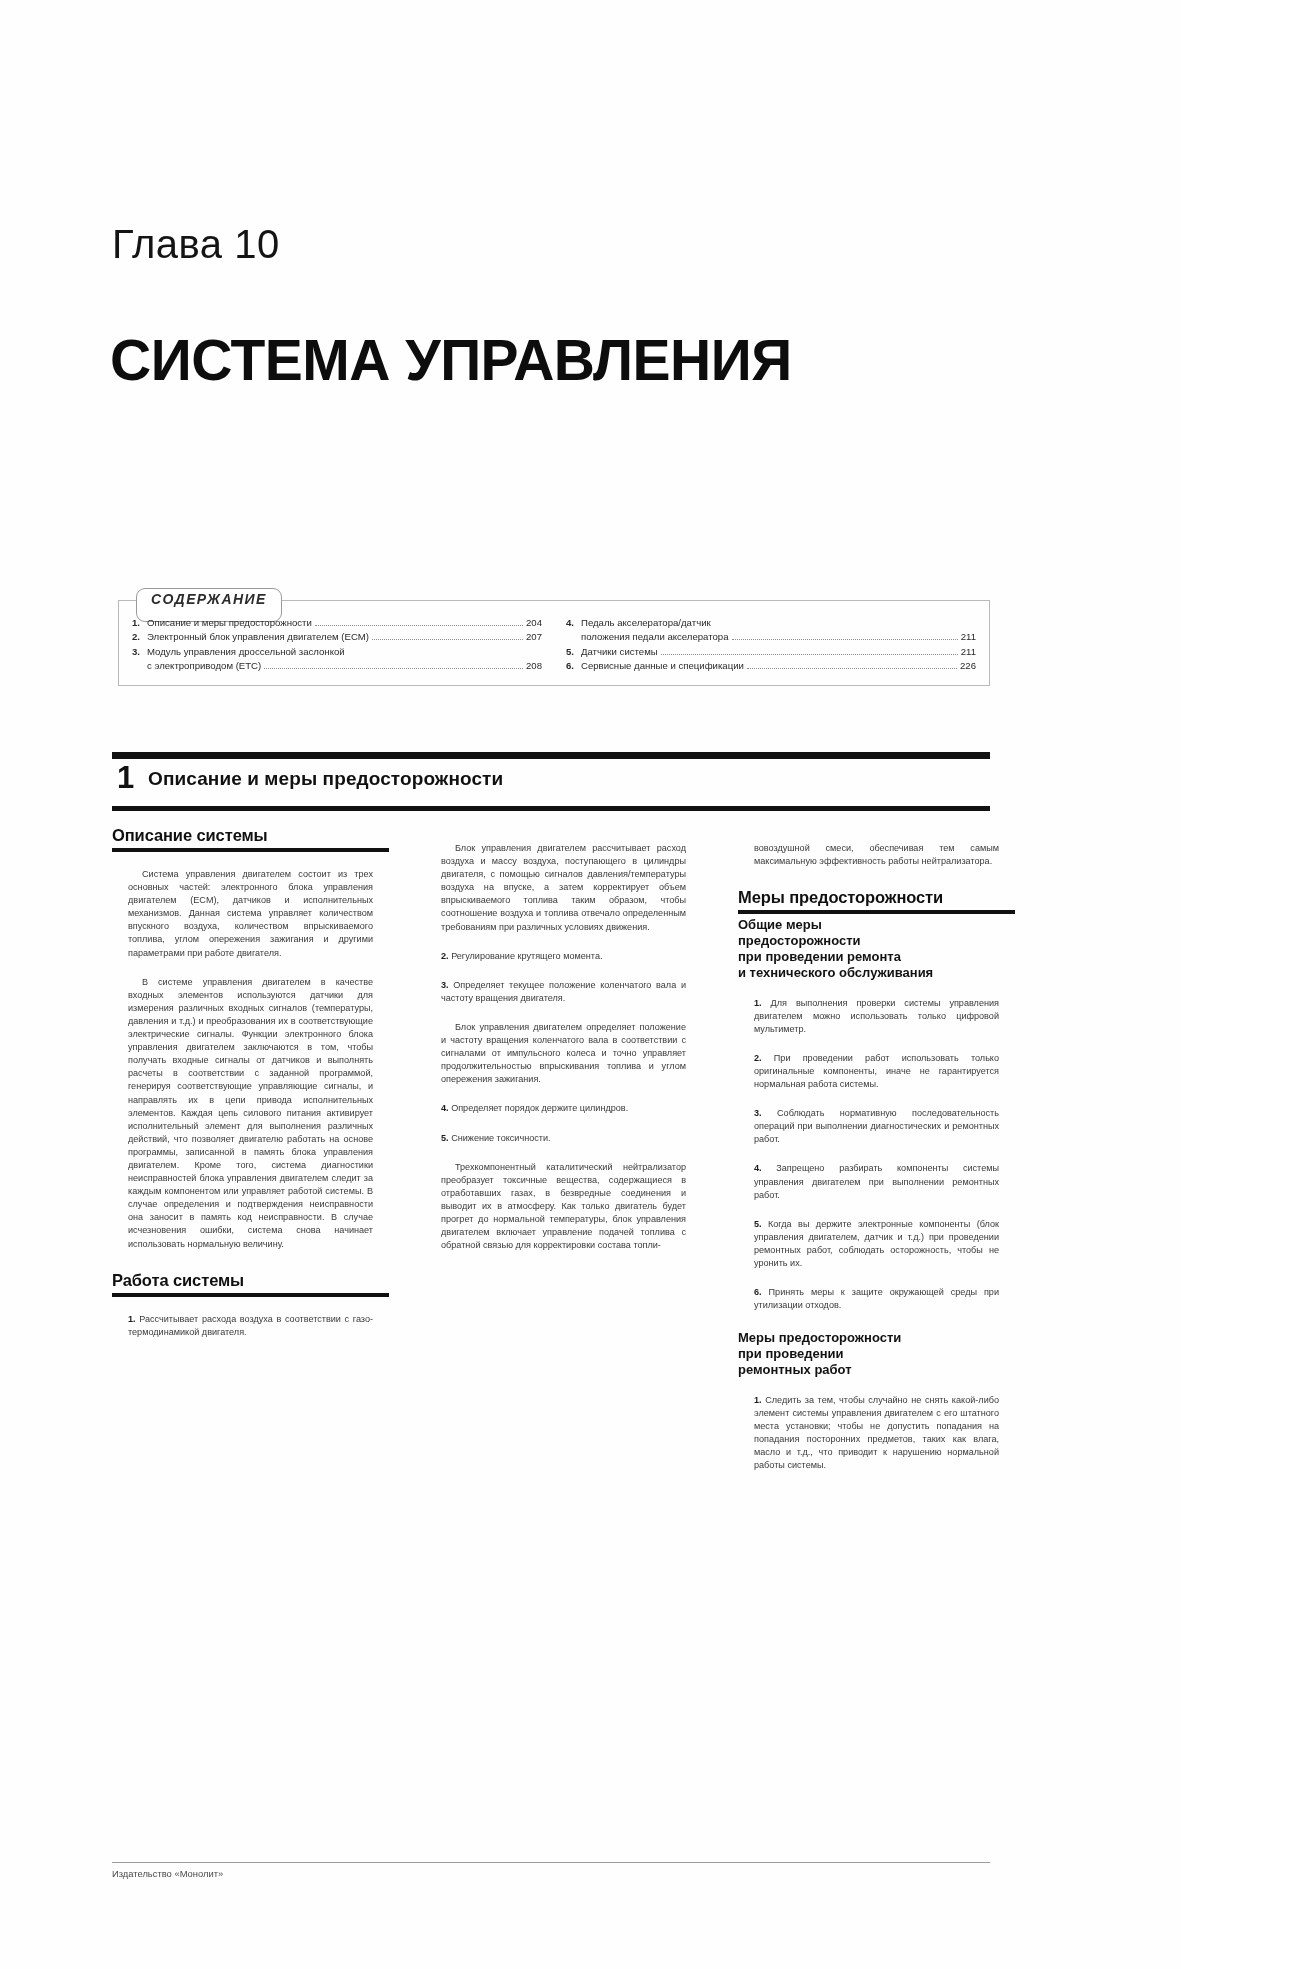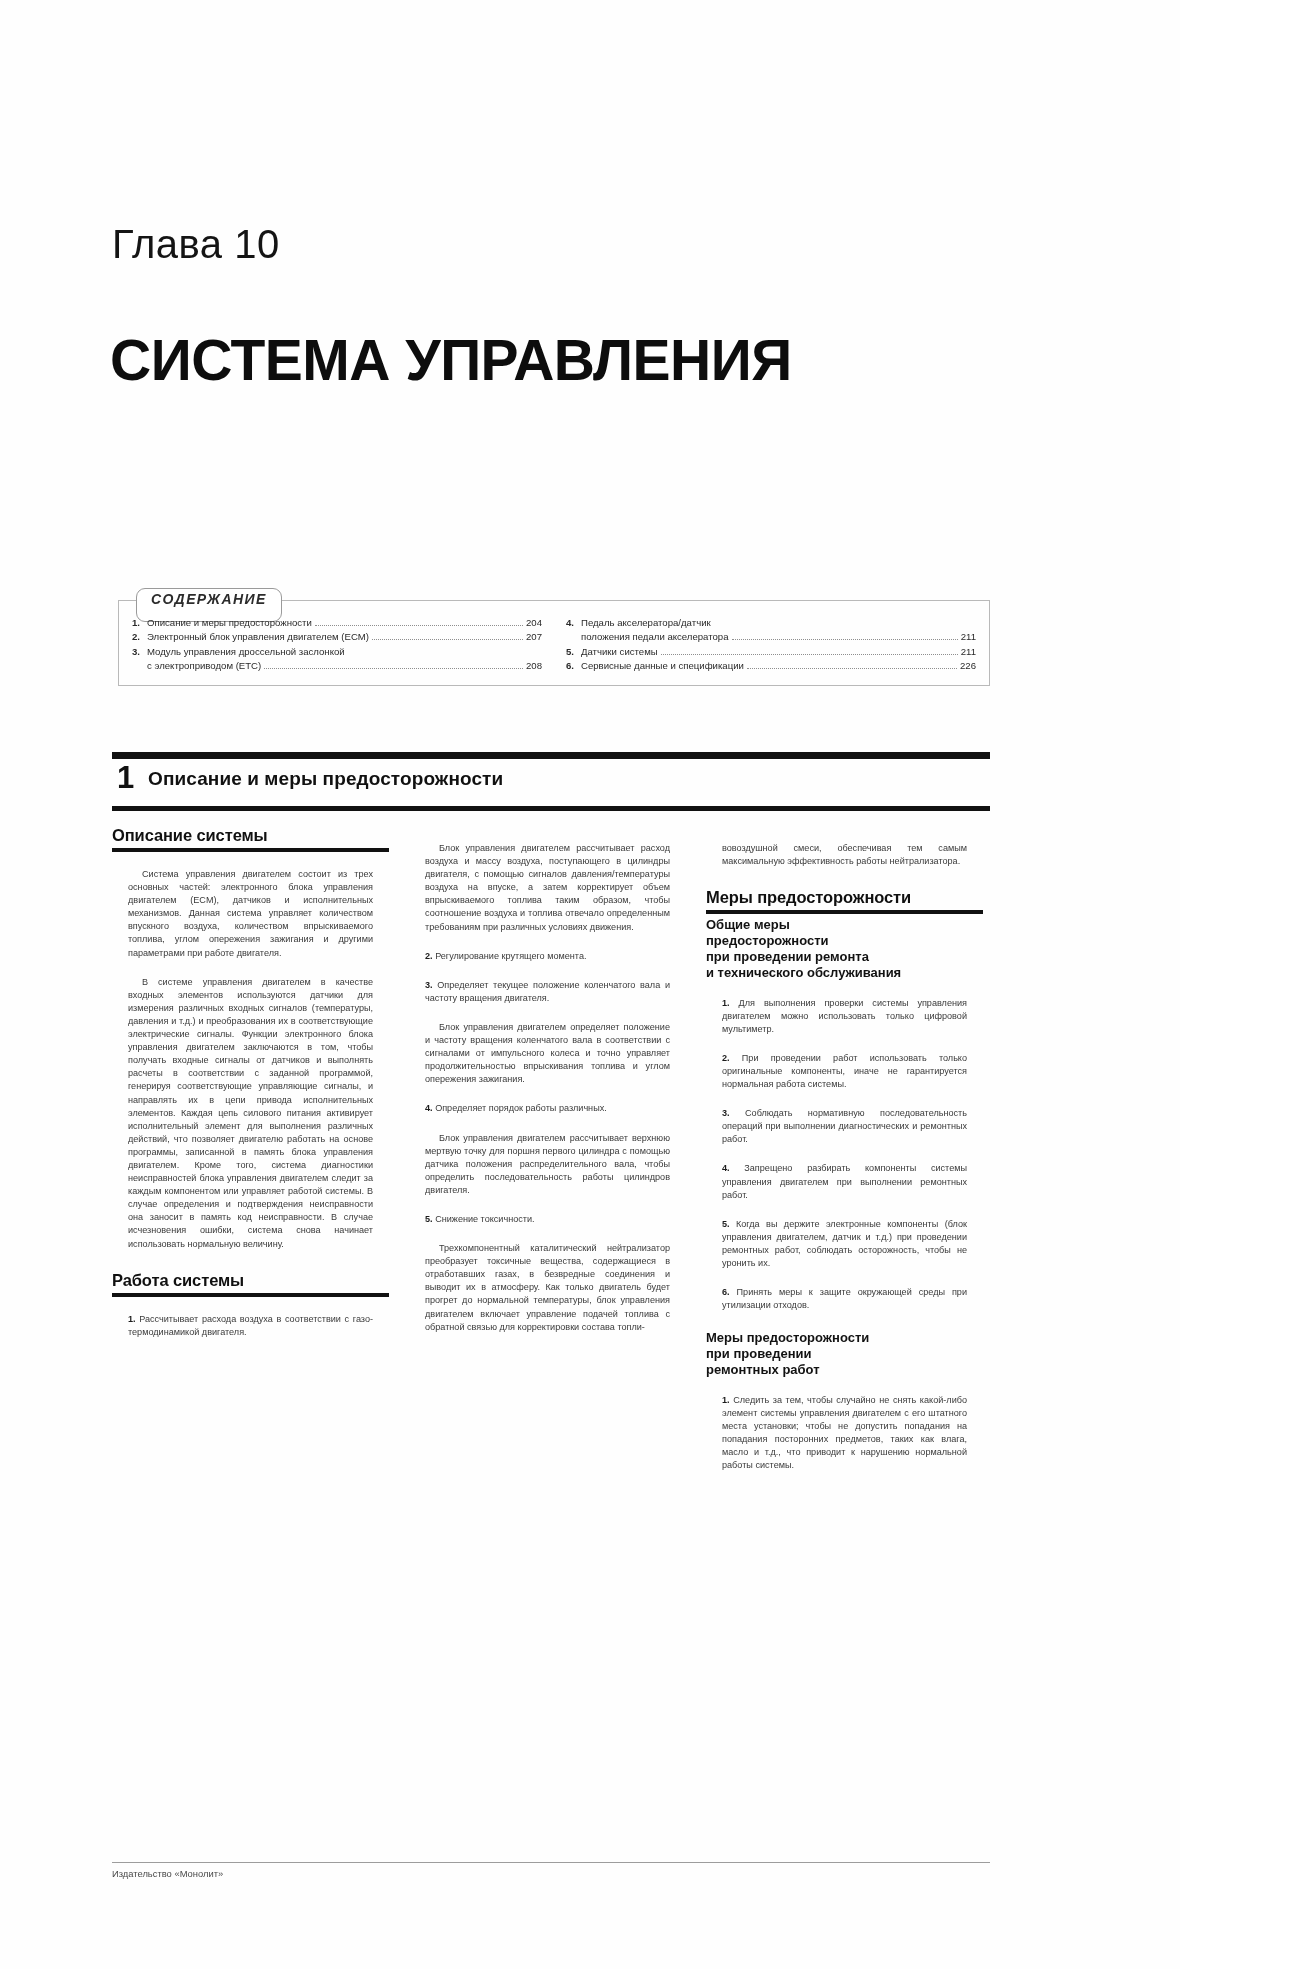--- a/index.html
+++ b/index.html
@@ -146,21 +146,21 @@
   }
 
   
   .columns {
     position: absolute;
     left: 112px;
     top: 826px;
     width: 878px;
     height: 1010px;
     display: flex;
-    gap: 20px;
+    gap: 36px;
   }
   .col {
     width: 277px;
     flex: 0 0 277px;
     position: relative;
   }
   h3.head {
     margin: 0 0 3px 0;
     font-size: 16.5px;
     font-weight: 700;
@@ -288,22 +288,21 @@
       <p class="body ind">В системе управления двигателем в качестве входных элементов используются датчики для измерения различных входных сигналов (температуры, давления и т.д.) и преобразования их в соответствующие электрические сигналы. Функции электронного блока управления двигателем заключаются в том, чтобы получать входные сигналы от датчиков и выполнять расчеты в соответствии с заданной программой, генерируя соответствующие управляющие сигналы, и направлять их в цепи привода исполнительных элементов. Каждая цепь силового питания активирует исполнительный элемент для выполнения различных действий, что позволяет двигателю работать на основе программы, записанной в память блока управления двигателем. Кроме того, система диагностики неисправностей блока управления двигателем следит за каждым компонентом или управляет работой системы. В случае определения и подтверждения неисправности она заносит в память код неисправности. В случае исчезновения ошибки, система снова начинает использовать нормальную величину.</p>
       <h3 class="head spaced">Работа системы</h3>
       <p class="body num"><b>1.</b> <span>Рассчитывает расхода воздуха в соответствии с газо-термодинамикой двигателя.</span></p>
     </div>
 
     <div class="col">
       <p class="body ind">Блок управления двигателем рассчитывает расход воздуха и массу воздуха, поступающего в цилиндры двигателя, с помощью сигналов давления/температуры воздуха на впуске, а затем корректирует объем впрыскиваемого топлива таким образом, чтобы соотношение воздуха и топлива отвечало определенным требованиям при различных условиях движения.</p>
       <p class="body num"><b>2.</b> <span>Регулирование крутящего момента.</span></p>
       <p class="body num"><b>3.</b> <span>Определяет текущее положение коленчатого вала и частоту вращения двигателя.</span></p>
       <p class="body ind">Блок управления двигателем определяет положение и частоту вращения коленчатого вала в соответствии с сигналами от импульсного колеса и точно управляет продолжительностью впрыскивания топлива и углом опережения зажигания.</p>
-      <p class="body num"><b>4.</b> <span>Определяет порядок работы различных.</span></p>
-      <p class="body ind">Блок управления двигателем рассчитывает верхнюю мертвую точку для поршня первого цилиндра с помощью датчика положения распределительного вала, чтобы определить последовательность работы цилиндров двигателя.</p>
+      <p class="body num"><b>4.</b> <span>Определяет порядок держите цилиндров.</span></p>
       <p class="body num"><b>5.</b> <span>Снижение токсичности.</span></p>
       <p class="body ind">Трехкомпонентный каталитический нейтрализатор преобразует токсичные вещества, содержащиеся в отработавших газах, в безвредные соединения и выводит их в атмосферу. Как только двигатель будет прогрет до нормальной температуры, блок управления двигателем включает управление подачей топлива с обратной связью для корректировки состава топли-</p>
     </div>
 
     <div class="col">
       <p class="body">вовоздушной смеси, обеспечивая тем самым максимальную эффективность работы нейтрализатора.</p>
       <h3 class="head spaced">Меры предосторожности</h3>
       <h4 class="subhead">
         <span>Общие меры</span><br>
         <span>предосторожности</span><br>

